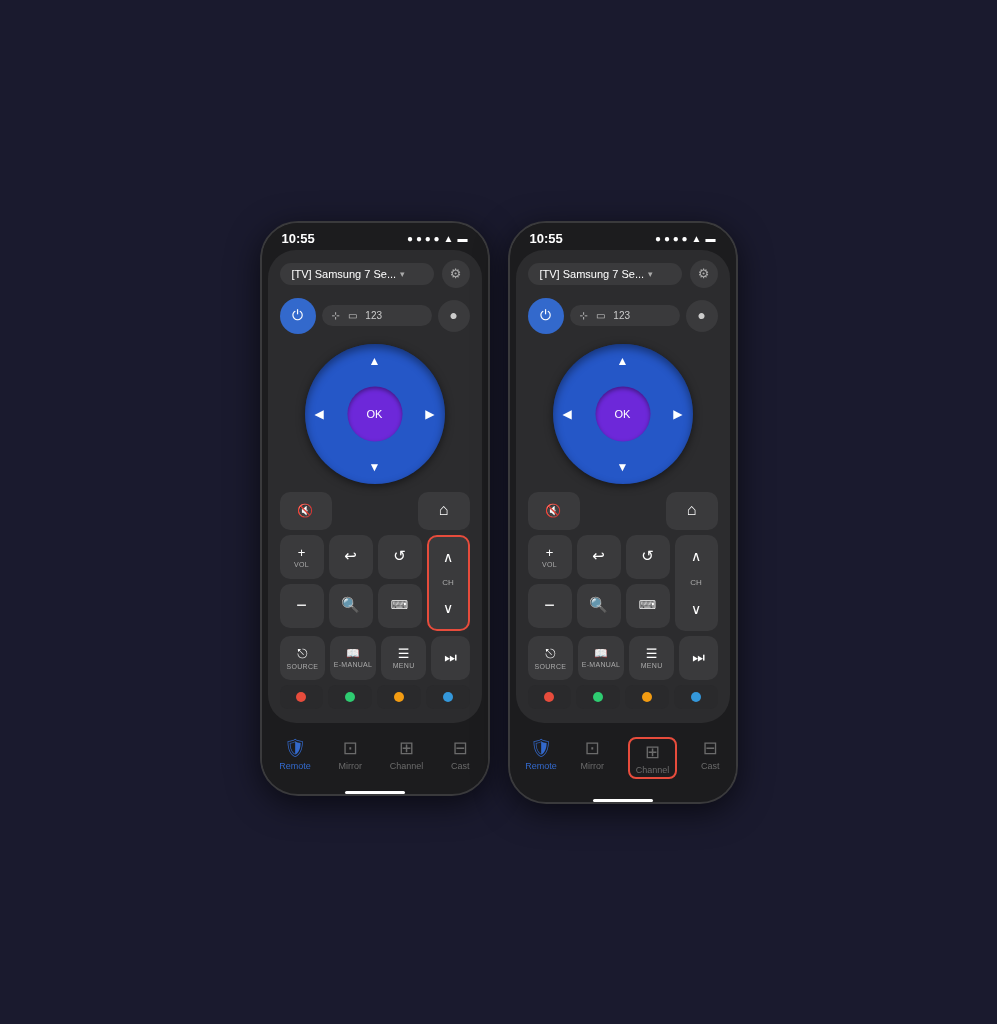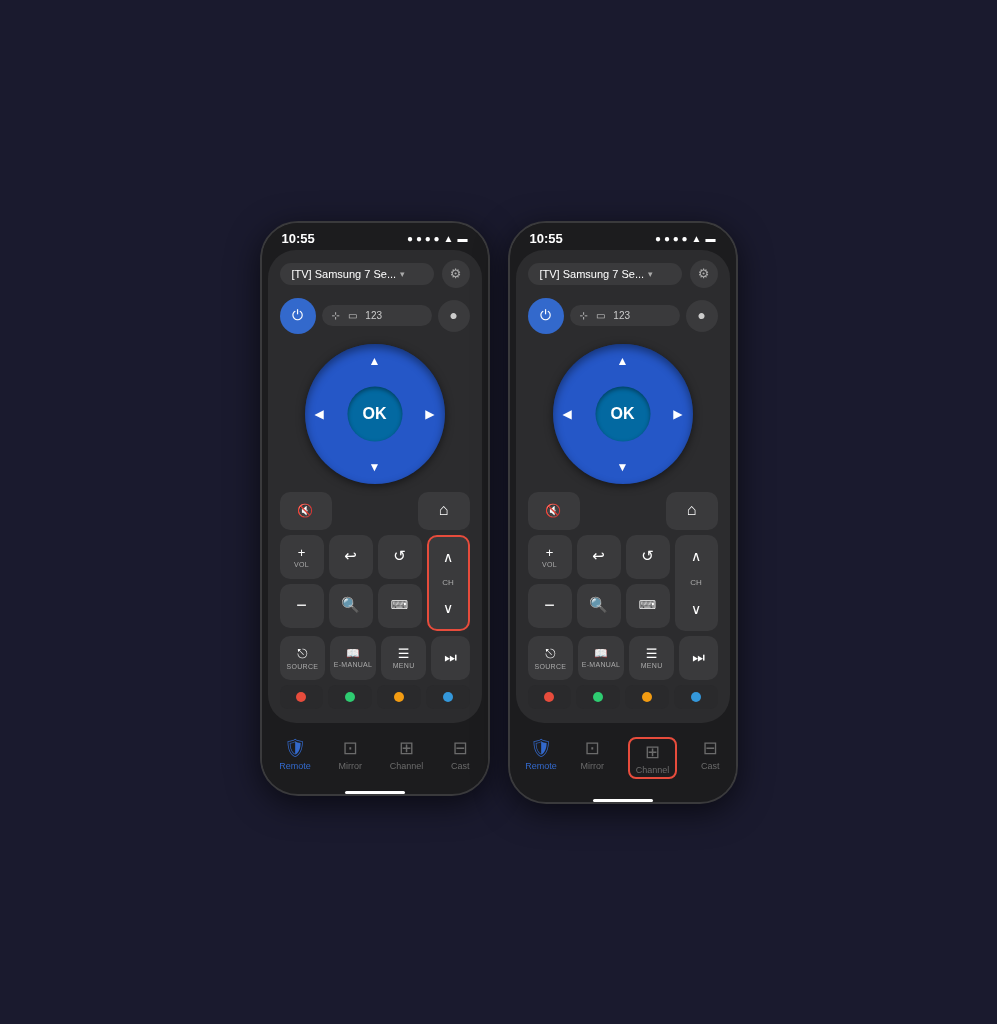--- a/index.html
+++ b/index.html
@@ -148,32 +148,32 @@
       width: 140px;
       height: 140px;
       background: #2557c7;
       border-radius: 50%;
       position: absolute;
       box-shadow: inset 0 4px 8px rgba(0,0,0,0.4), 0 2px 8px rgba(0,0,0,0.5);
     }
     .dpad-inner {
       width: 55px;
       height: 55px;
-      background: #0369a1;
+      background: #6d28d9;
       border-radius: 50%;
       position: absolute;
       top: 50%;
       left: 50%;
       transform: translate(-50%, -50%);
       display: flex;
       align-items: center;
       justify-content: center;
       color: #fff;
-      font-size: 16px;
-      font-weight: 700;
+      font-size: 11px;
+      font-weight: 400;
       box-shadow: inset 0 2px 4px rgba(0,0,0,0.4);
     }
     .dpad-arrow {
       position: absolute;
       color: #fff;
       font-size: 12px;
     }
     .dpad-up { top: 10px; left: 50%; transform: translateX(-50%); }
     .dpad-down { bottom: 10px; left: 50%; transform: translateX(-50%); }
     .dpad-left { left: 10px; top: 50%; transform: translateY(-50%); }

